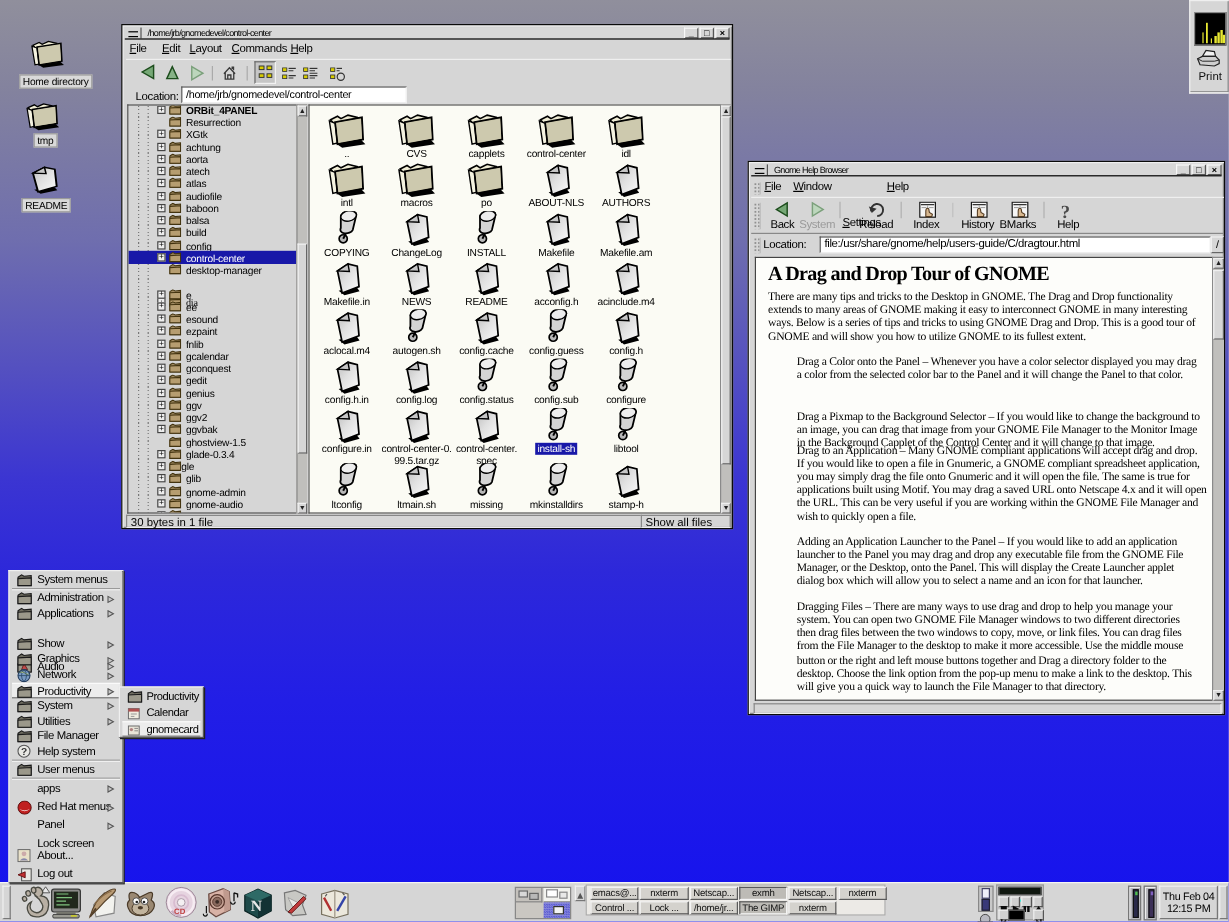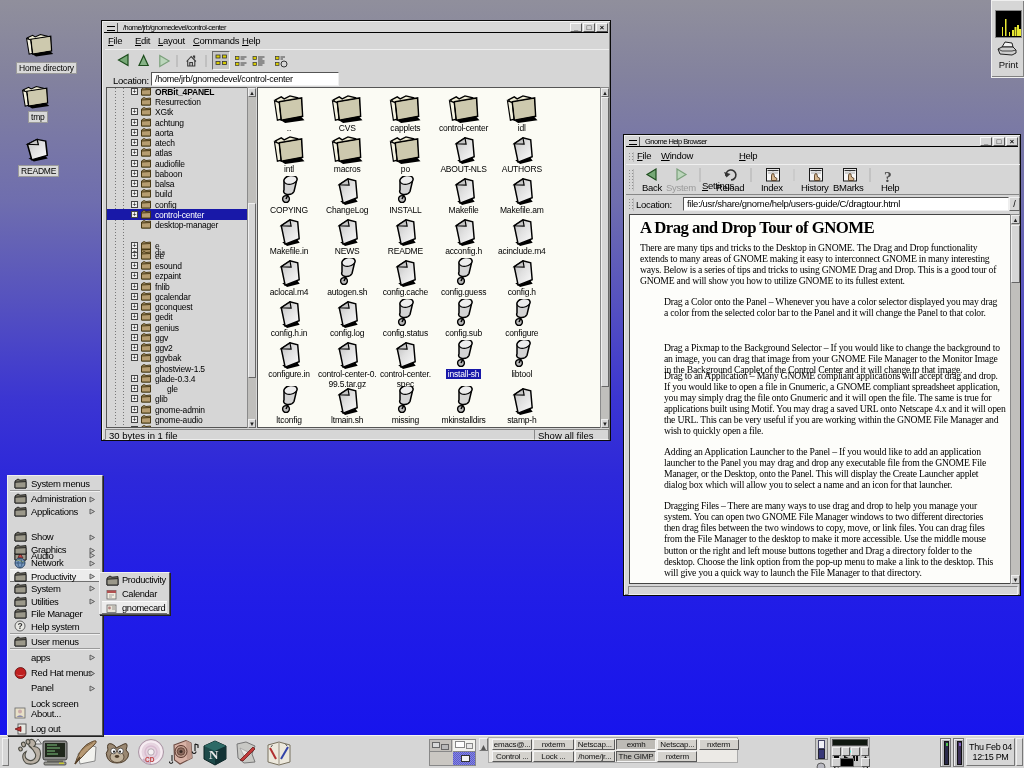--- a/index.html
+++ b/index.html
@@ -376,21 +376,21 @@
         <svg style="position:absolute;left:34px;top:0.5px" width="10" height="9" viewBox="0 0 10 9">
           <use href="#treefolder"></use>
         </svg>
         <span style="position:absolute;left:48px;top:0.5px;">glade-0.3.4</span>
       </div>
       <div class="trow" style="left:0px;top:295.55px;width:100%;">
         <span style="position:absolute;left:24px;top:1.5px;width:7px;height:7px;border:1px solid #444;background:#eee;font-size:7px;line-height:6px;text-align:center;color:#000;">+</span>
         <svg style="position:absolute;left:34px;top:0.5px" width="10" height="9" viewBox="0 0 10 9">
           <use href="#treefolder"></use>
         </svg>
-        <span style="position:absolute;left:60px;top:0.5px;">gle</span>
+        <span style="position:absolute;left:44px;top:0.5px;">gle</span>
       </div>
       <div class="trow" style="left:0px;top:305.80px;width:100%;">
         <span style="position:absolute;left:24px;top:1.5px;width:7px;height:7px;border:1px solid #444;background:#eee;font-size:7px;line-height:6px;text-align:center;color:#000;">+</span>
         <svg style="position:absolute;left:34px;top:0.5px" width="10" height="9" viewBox="0 0 10 9">
           <use href="#treefolder"></use>
         </svg>
         <span style="position:absolute;left:48px;top:0.5px;">glib</span>
       </div>
       <div class="trow" style="left:0px;top:316.05px;width:100%;">
         <span style="position:absolute;left:24px;top:1.5px;width:7px;height:7px;border:1px solid #444;background:#eee;font-size:7px;line-height:6px;text-align:center;color:#000;">+</span>

